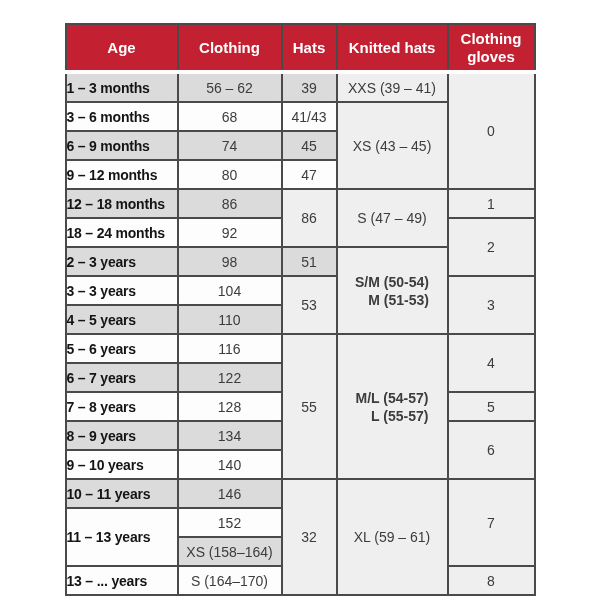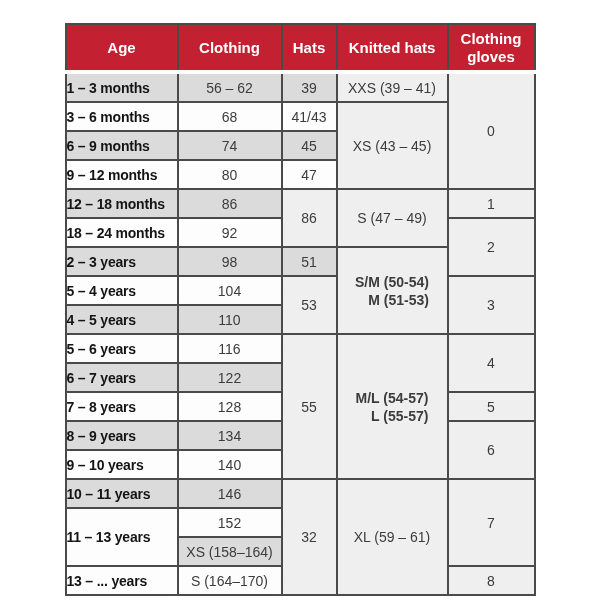--- a/index.html
+++ b/index.html
@@ -127,21 +127,21 @@
           <td class="clothing white">92</td>
           <td class="mittens light" rowspan="2">2</td>
         </tr>
         <tr>
           <td class="age gray">2 – 3 years</td>
           <td class="clothing gray">98</td>
           <td class="hats gray">51</td>
           <td class="knitted light" rowspan="3"><div class="cell-lines"><div>S/M (50-54)</div><div>M (51-53)</div></div></td>
         </tr>
         <tr>
-          <td class="age white">5 – 4 years</td>
+          <td class="age white">3 – 3 years</td>
           <td class="clothing white">104</td>
           <td class="hats light" rowspan="2">53</td>
           <td class="mittens light" rowspan="2">3</td>
         </tr>
         <tr>
           <td class="age gray">4 – 5 years</td>
           <td class="clothing gray">110</td>
         </tr>
         <tr>
           <td class="age white">5 – 6 years</td>

